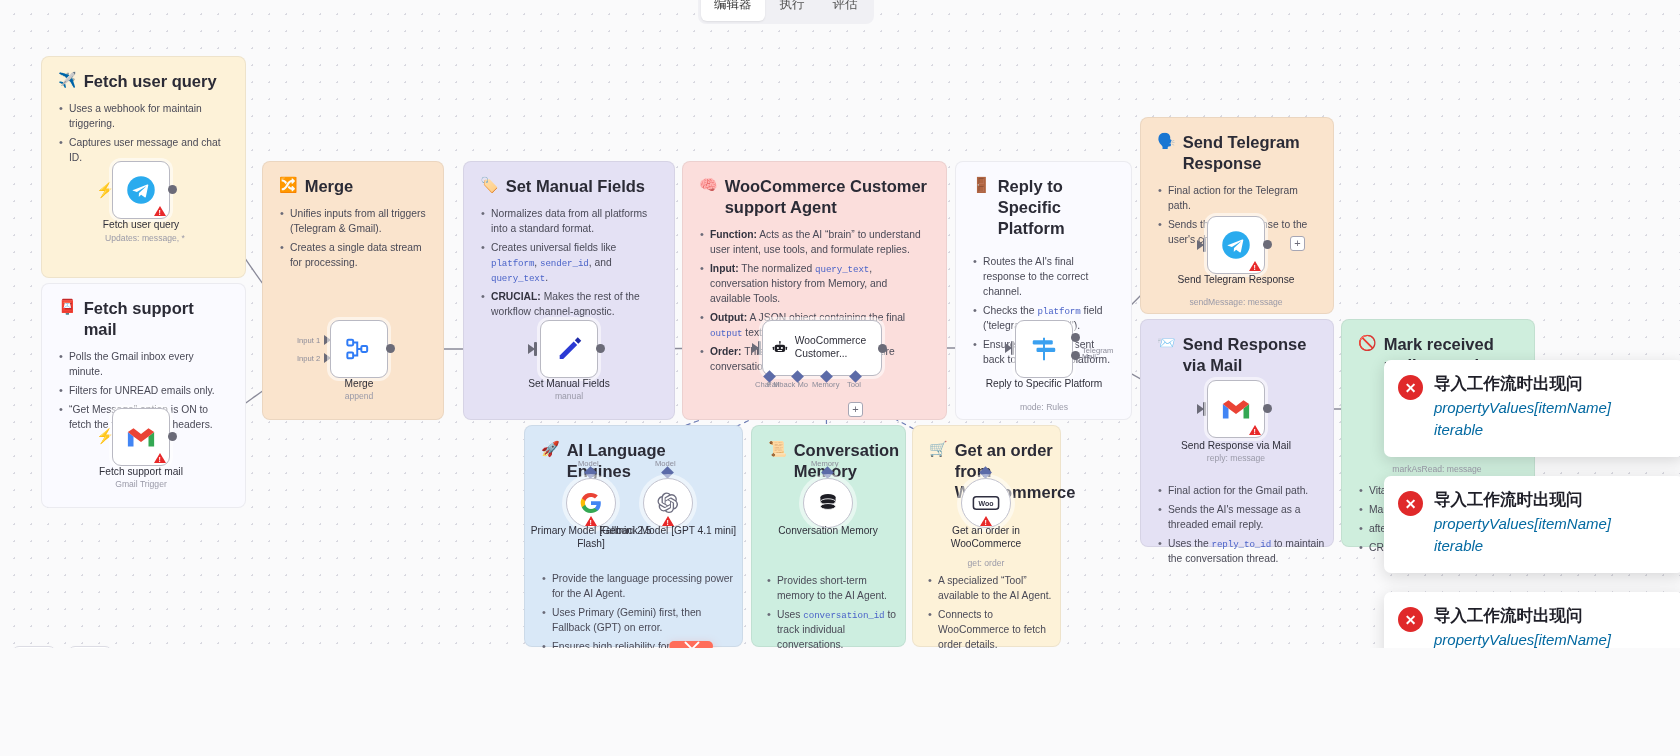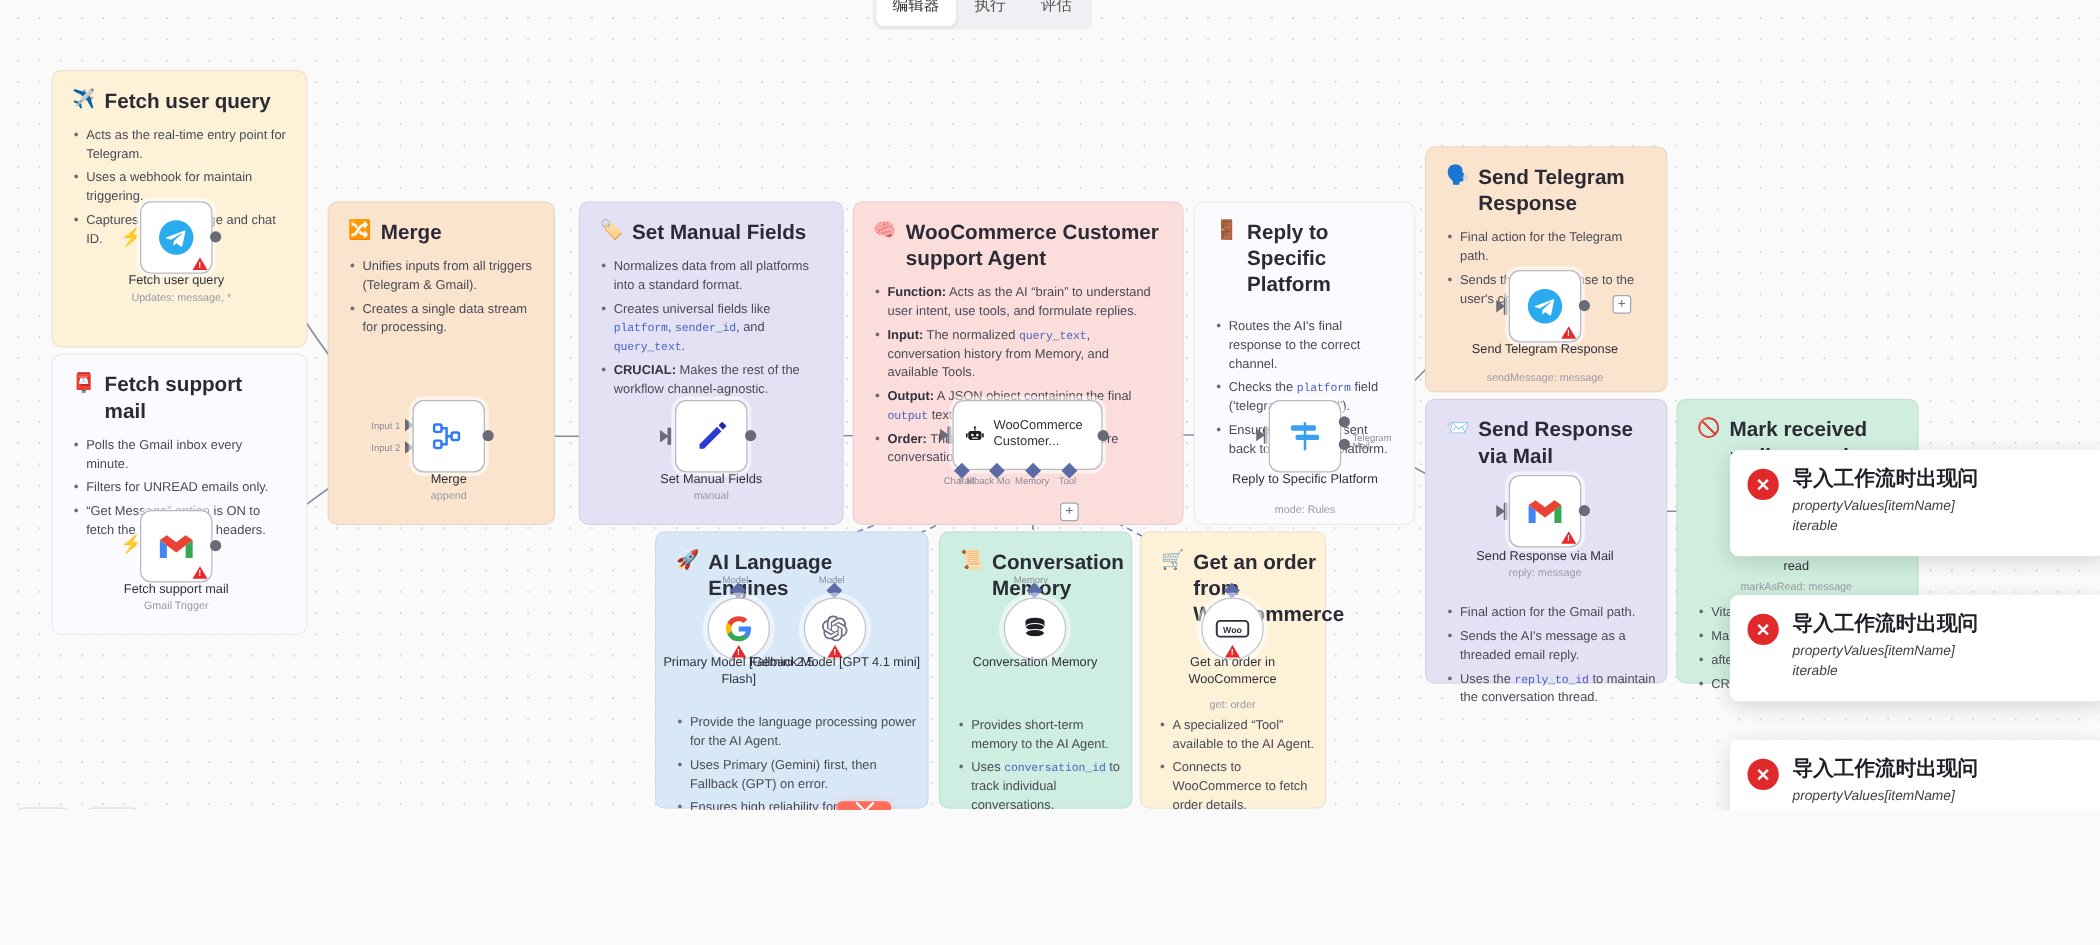--- a/index.html
+++ b/index.html
@@ -231,21 +231,21 @@
     z-index: 70;
   }
   .toast-ico {
     flex: none; width: 25px; height: 25px; border-radius: 50%;
     background: #e0292a; color: #fff;
     font-size: 14px; font-weight: 700;
     display: flex; align-items: center; justify-content: center;
     margin-top: 2px;
   }
   .toast-title { font-size: 16.5px; font-weight: 600; color: #1f1f28; line-height: 1.25; white-space: nowrap; }
-  .toast-body { font-size: 11px; font-style: italic; color: #404040; line-height: 1.5; margin-top: 3px; }
+  .toast-body { font-size: 15px; font-style: italic; color: #0369a1; line-height: 1.5; margin-top: 3px; }
 </style>
 </head>
 <body>
 
 <div id="canvas">
 
   <div id="tabstrip">
     <div class="tab active">编辑器</div>
     <div class="tab">执行</div>
     <div class="tab">评估</div>
@@ -274,21 +274,20 @@
     <path class="dashed" d="M 826,383 L 827,470"></path>
     <path class="dashed" d="M 855,383 C 858,410 930,430 985,472"></path>
   </svg>
 
   <div class="note n-yellow" style="left:41px; top:56px; width:205px; height:222px;">
     <div class="note-title">
       <span class="emo">✈️</span>
       <span>Fetch user query</span>
     </div>
     <ul>
-      <li>Acts as the real-time entry point for Telegram.</li>
       <li>Uses a webhook for maintain triggering.</li>
       <li>Captures user message and chat ID.</li>
     </ul>
   </div>
 
   <div class="note n-white" style="left:41px; top:283px; width:205px; height:225px;">
     <div class="note-title">
       <span class="emo">📮</span>
       <span>Fetch support mail</span>
     </div>

